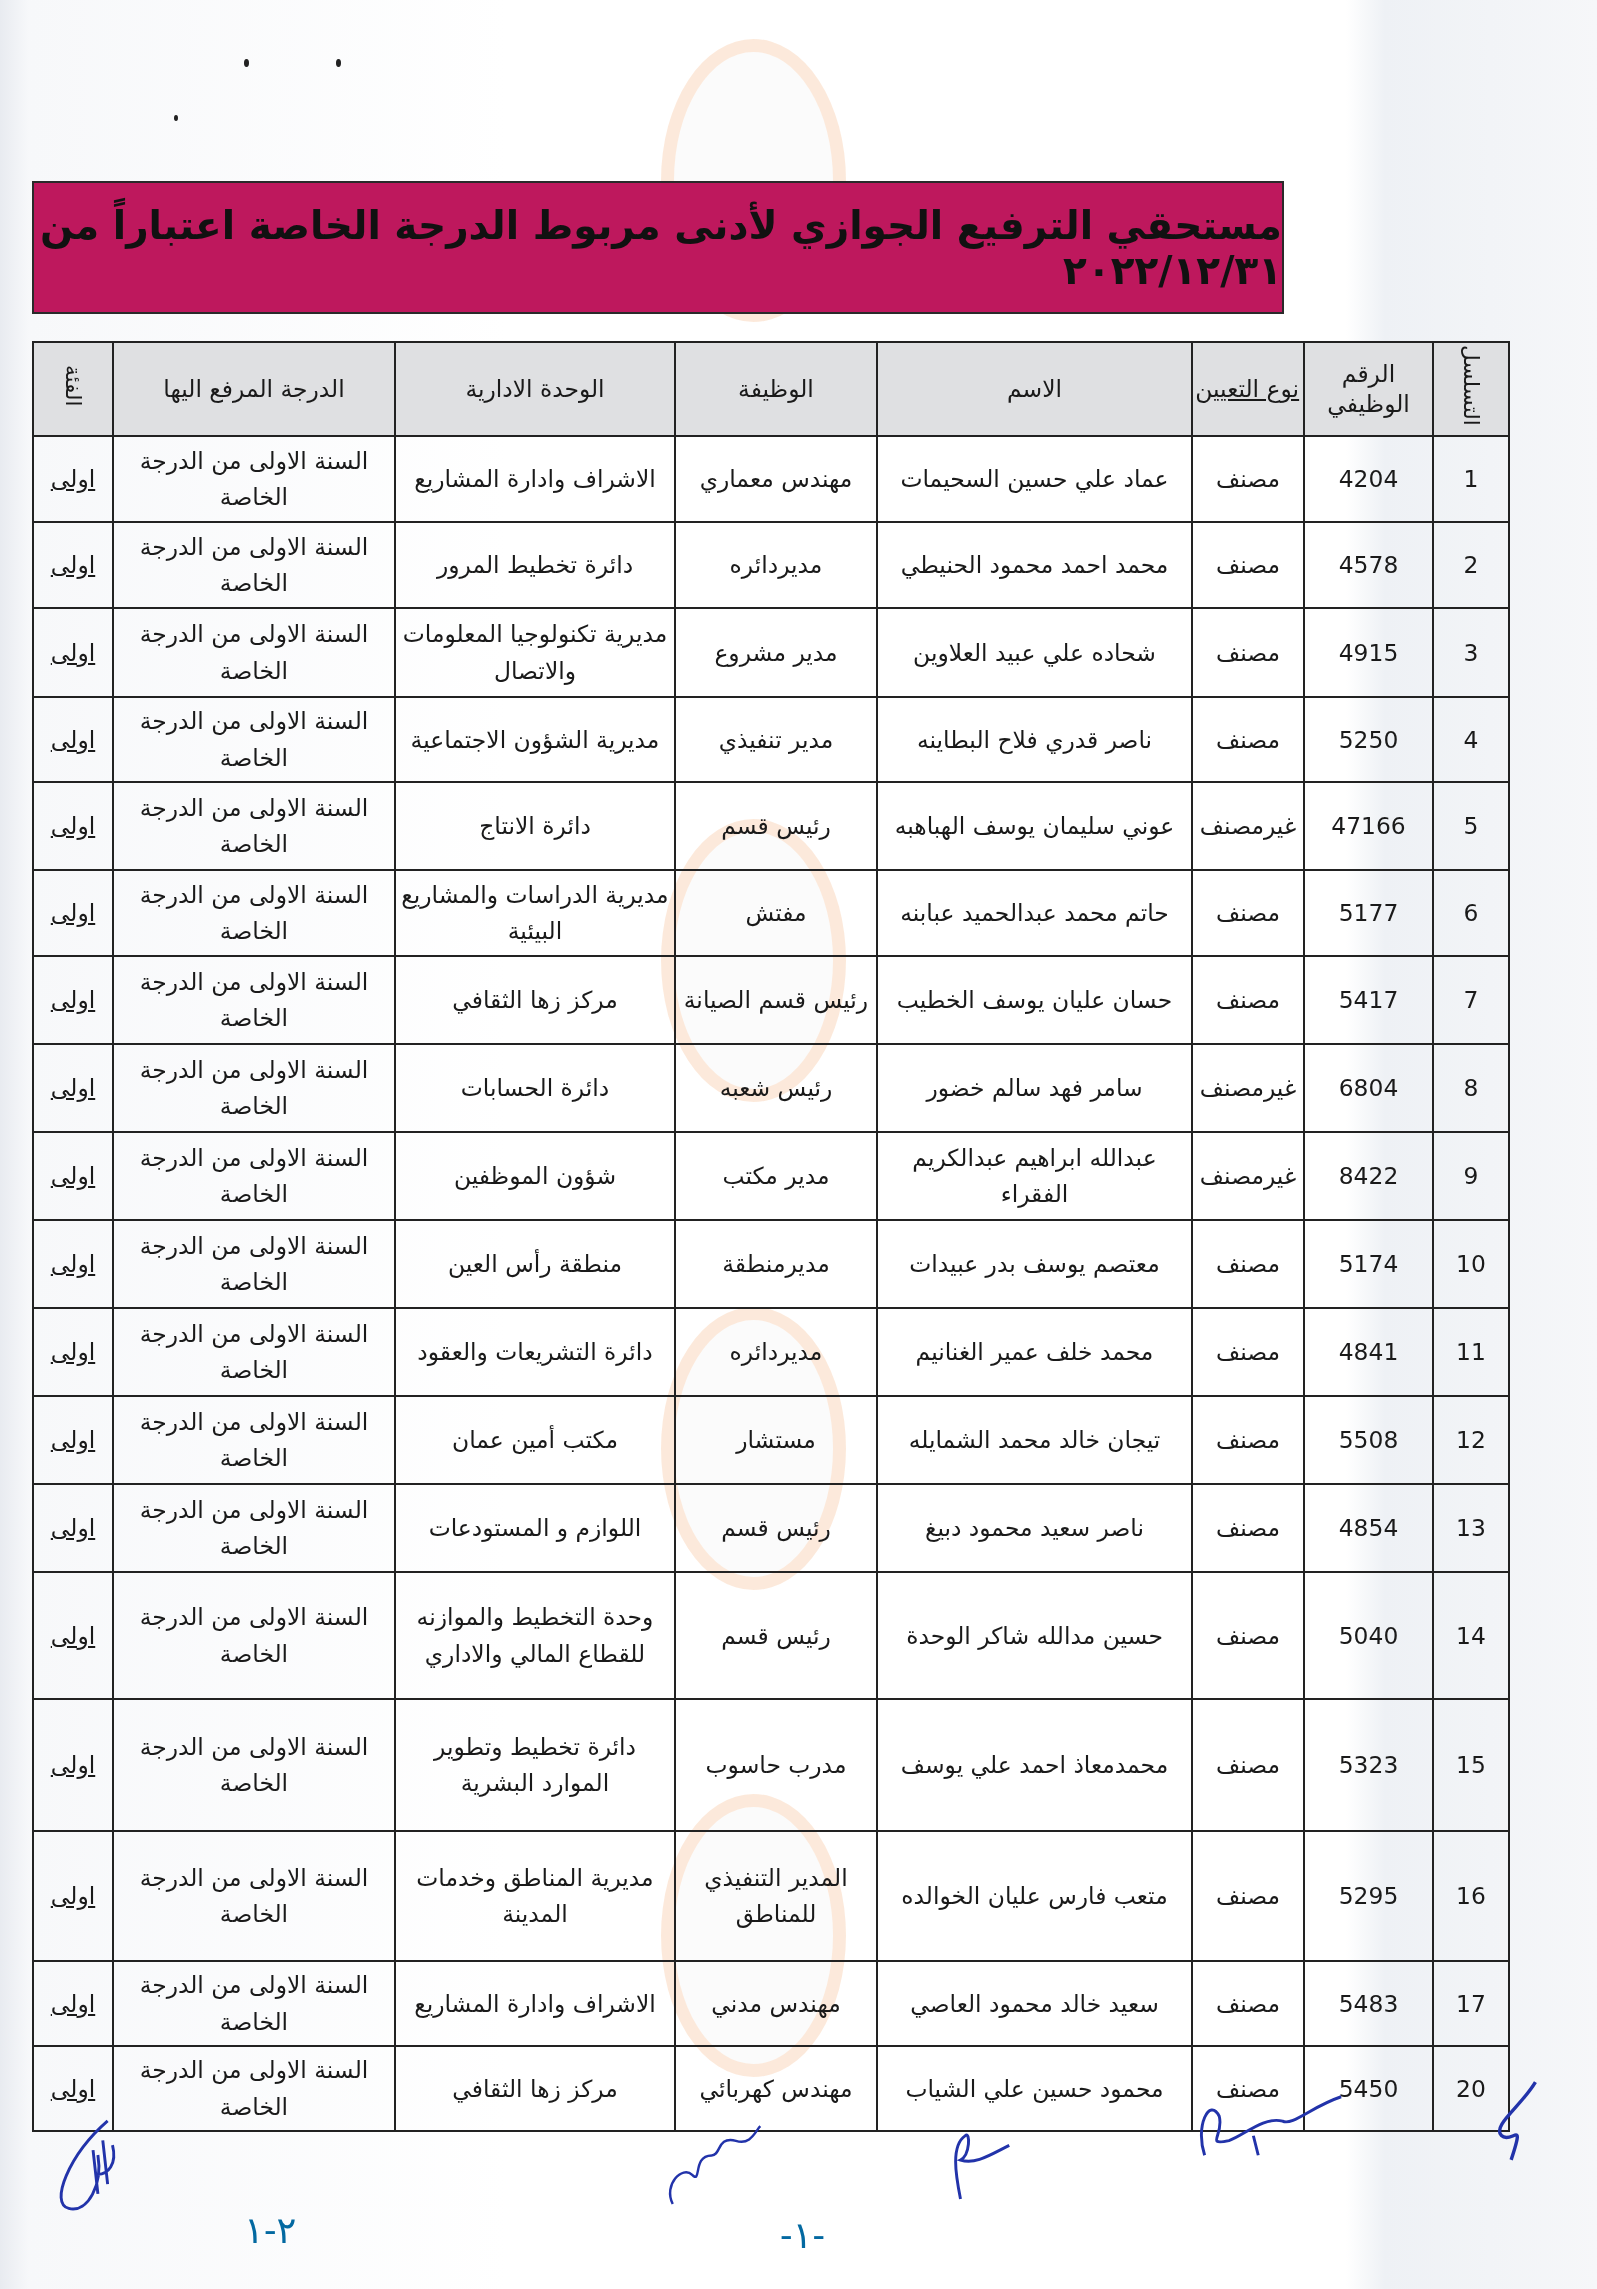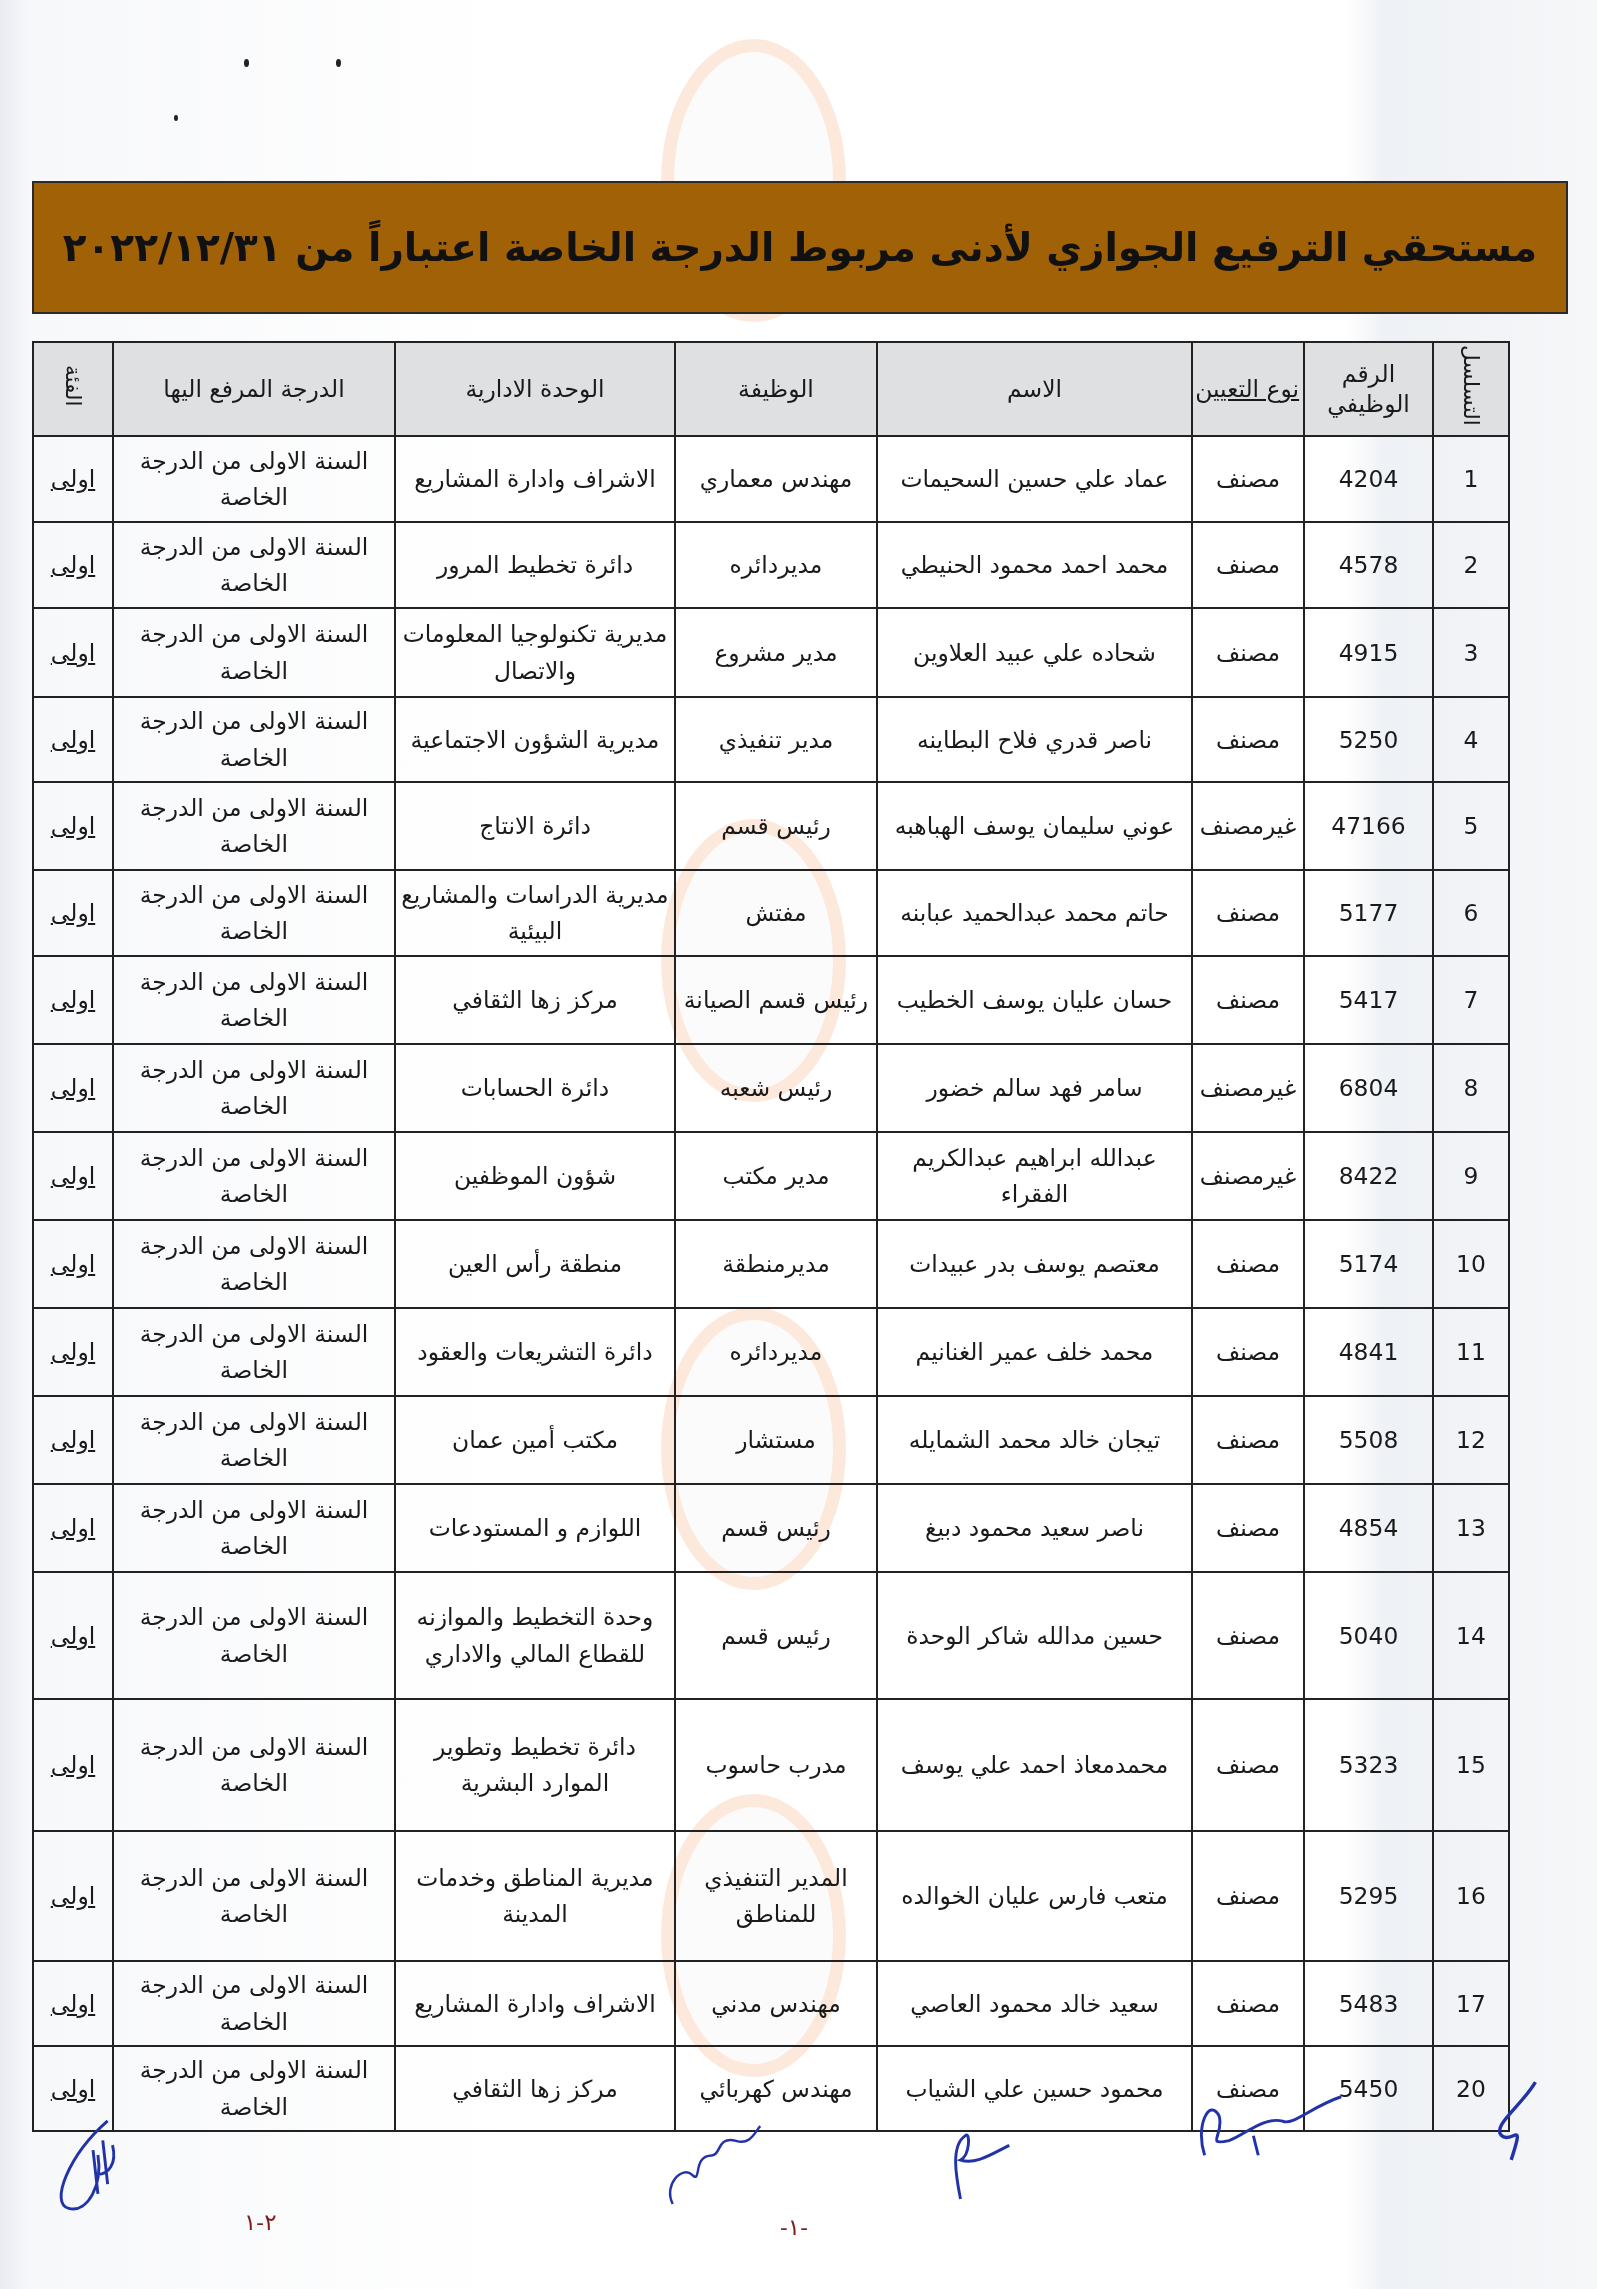--- a/index.html
+++ b/index.html
@@ -17,23 +17,23 @@
   .speck { position:absolute; width:4.9px; height:7.8px; background:#222; border-radius:50%; }
 
   
   .watermark { position:absolute; pointer-events:none; opacity:0.22; }
   .wm-clock {
     position:absolute; width:185px; height:283px; border-radius:50%;
     border:13.7px solid #f3a060; box-sizing:border-box; background:rgba(200,200,200,0.35);
   }
 
   .title-box {
-    position:absolute; left:32px; top:181px; width:1536px; height:133px;
+    position:absolute; left:32px; top:181px; width:1252px; height:133px;
     border:2.9px solid #2a2a2a; box-sizing:border-box;
-    background:#a16207;
+    background:#be185d;
     display:flex; align-items:center; justify-content:center;
   }
   .title-box .title {
     font-size:39px; font-weight:bold; direction:rtl; letter-spacing:0px; color:#111;
   }
 
   table.roster {
     position:absolute; left:32px; top:341px; width:1476px;
     border-collapse:collapse; table-layout:fixed; direction:rtl;
   }
@@ -47,21 +47,21 @@
   table.roster td { font-size:23.4px; line-height:1.55; background:transparent; }
   table.roster tr.head-row { border-top:2.9px solid #222; border-bottom:2.9px solid #222; }
   table.roster tbody tr { border-bottom:2.9px solid #222; }
   .vtext-l { writing-mode:vertical-rl; display:inline-block; font-size:21.5px; }
   td.num { font-size:25px; direction:ltr; }
   td.small { font-size:19.5px; }
   td.cat { font-size:23.4px;text-decoration:underline; }
 
   .sig { position:absolute; }
   .sig svg { overflow:visible; }
-  .page-mark { position:absolute; font-size:23px; color:#7f1d1d; font-family:"DejaVu Serif", serif; }
+  .page-mark { position:absolute; font-size:37px; color:#0369a1; font-family:"DejaVu Serif", serif; }
 </style>
 </head>
 <body>
 
 <div class="page-bg"></div>
 
 <div class="speck" style="left:244px;top:59px;"></div>
 <div class="speck" style="left:336px;top:59px;"></div>
 <div class="speck" style="left:174px;top:115px;width:3.9px;height:5.9px;"></div>
 

